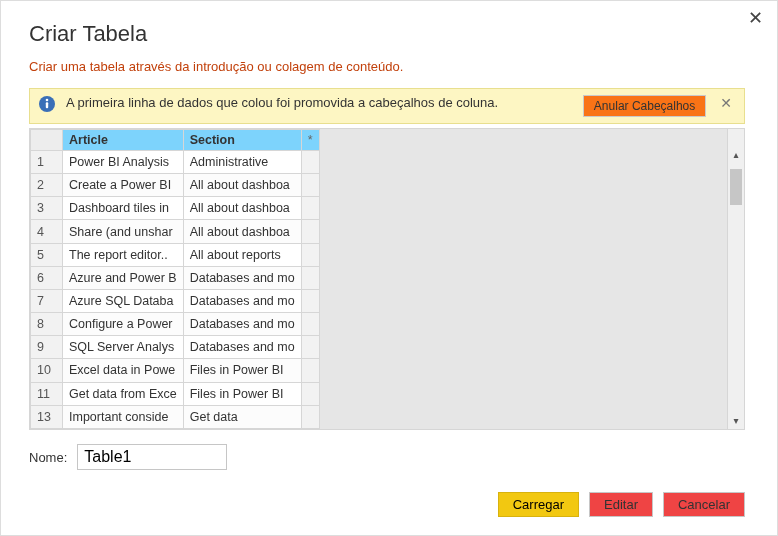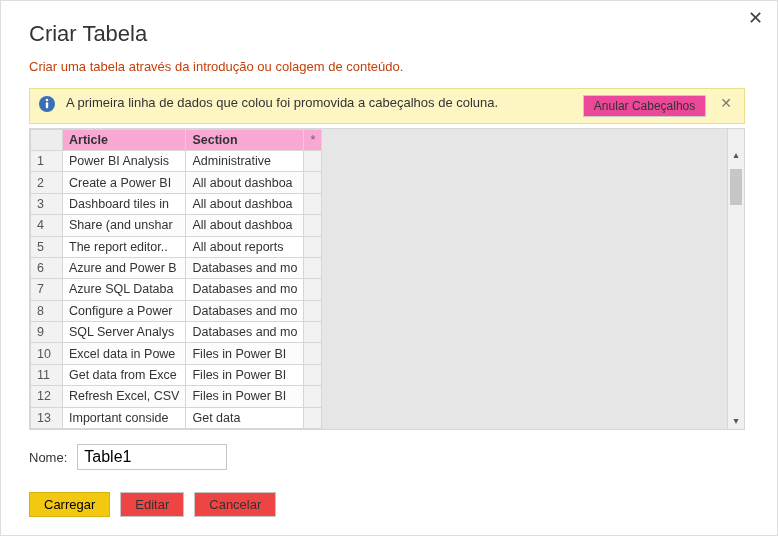--- a/index.html
+++ b/index.html
@@ -55,21 +55,21 @@
       width: 18px;
       height: 18px;
       flex: 0 0 auto;
     }
     .info-text {
       flex: 1;
       font-size: 13px;
       color: #333;
     }
     .banner-btn {
-      background: #ec4899;
+      background: #f97316;
       border: 1px solid #c9c9c9;
       font-size: 12px;
       padding: 3px 10px;
       cursor: pointer;
       color: #333;
     }
     .banner-close {
       background: none;
       border: none;
       font-size: 14px;
@@ -99,21 +99,21 @@
       overflow: hidden;
       white-space: nowrap;
       text-align: left;
       vertical-align: middle;
     }
     .col-num { width: 32px; text-align: right; color: #555; background: #f2f2f2; }
     .col-article { width: 100px; }
     .col-section { width: 96px; margin-left: 42px; }
     .col-star { width: 18px; background: #f2f2f2; }
     .grid thead th {
-      background: #f9a8d4;
+      background: #7dd3fc;
       font-weight: 600;
       color: #333;
     }
     .grid thead th.col-num { background: #ededed; }
     .grid thead th.col-star { text-align: center; font-weight: normal; color: #666; }
     .grid tbody tr:nth-child(even) td.col-article,
     .grid tbody tr:nth-child(even) td.col-section { background: #fcfcfc; }
     .scroll-track {
       width: 17px;
       background: #f0f0f0;
@@ -150,21 +150,21 @@
     }
     .name-label { font-size: 13px; color: #333; }
     .name-input {
       border: 1px solid #c6c6c6;
       padding: 3px 6px;
       font-size: 16px;
       width: 150px;
     }
     .footer {
       display: flex;
-      justify-content: flex-start;
+      justify-content: flex-end;
       gap: 10px;
       margin-top: 22px;
     }
     .btn {
       border: 1px solid #c6c6c6;
       background: #ef4444;
       font-size: 13px;
       padding: 4px 14px;
       cursor: pointer;
       color: #333;
@@ -267,26 +267,20 @@
             <td class="col-section">Files in Power BI</td>
             <td class="col-star"></td>
           </tr>
           <tr>
             <td class="col-num">11</td>
             <td class="col-article">Get data from Exce</td>
             <td class="col-section">Files in Power BI</td>
             <td class="col-star"></td>
           </tr>
           <tr>
-            <td class="col-num">12</td>
-            <td class="col-article">Refresh Excel, CSV</td>
-            <td class="col-section">Files in Power BI</td>
-            <td class="col-star"></td>
-          </tr>
-          <tr>
             <td class="col-num">13</td>
             <td class="col-article">Important conside</td>
             <td class="col-section">Get data</td>
             <td class="col-star"></td>
           </tr>
         </tbody>
     </table>
     <div class="scroll-track">
       <div class="scroll-arrow up">▴</div>
       <div class="scroll-thumb"></div>

